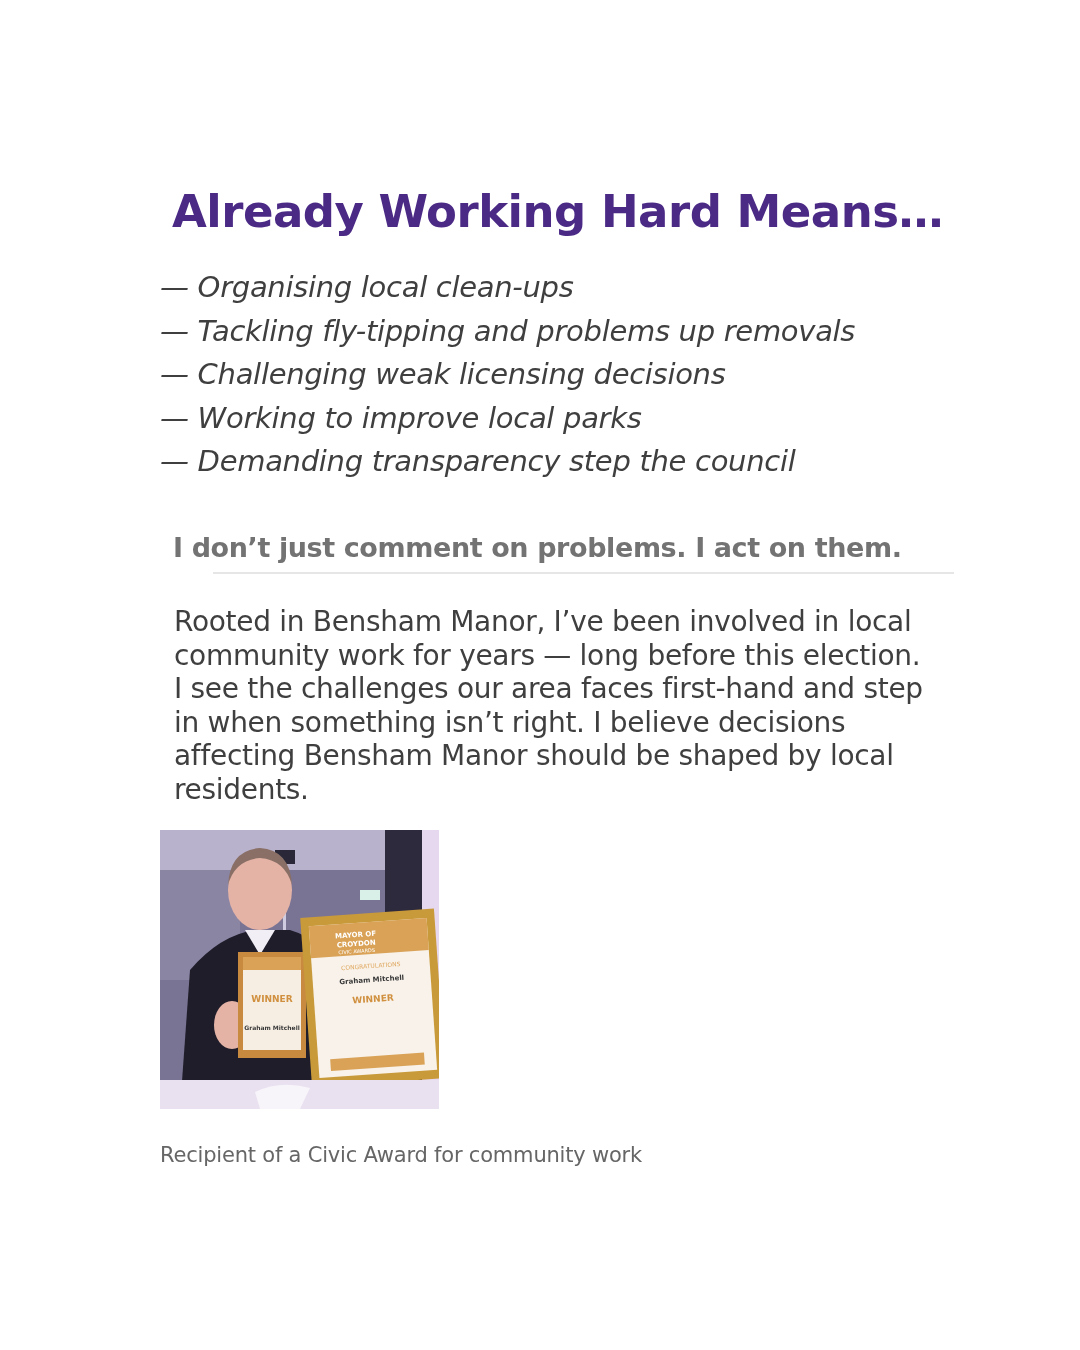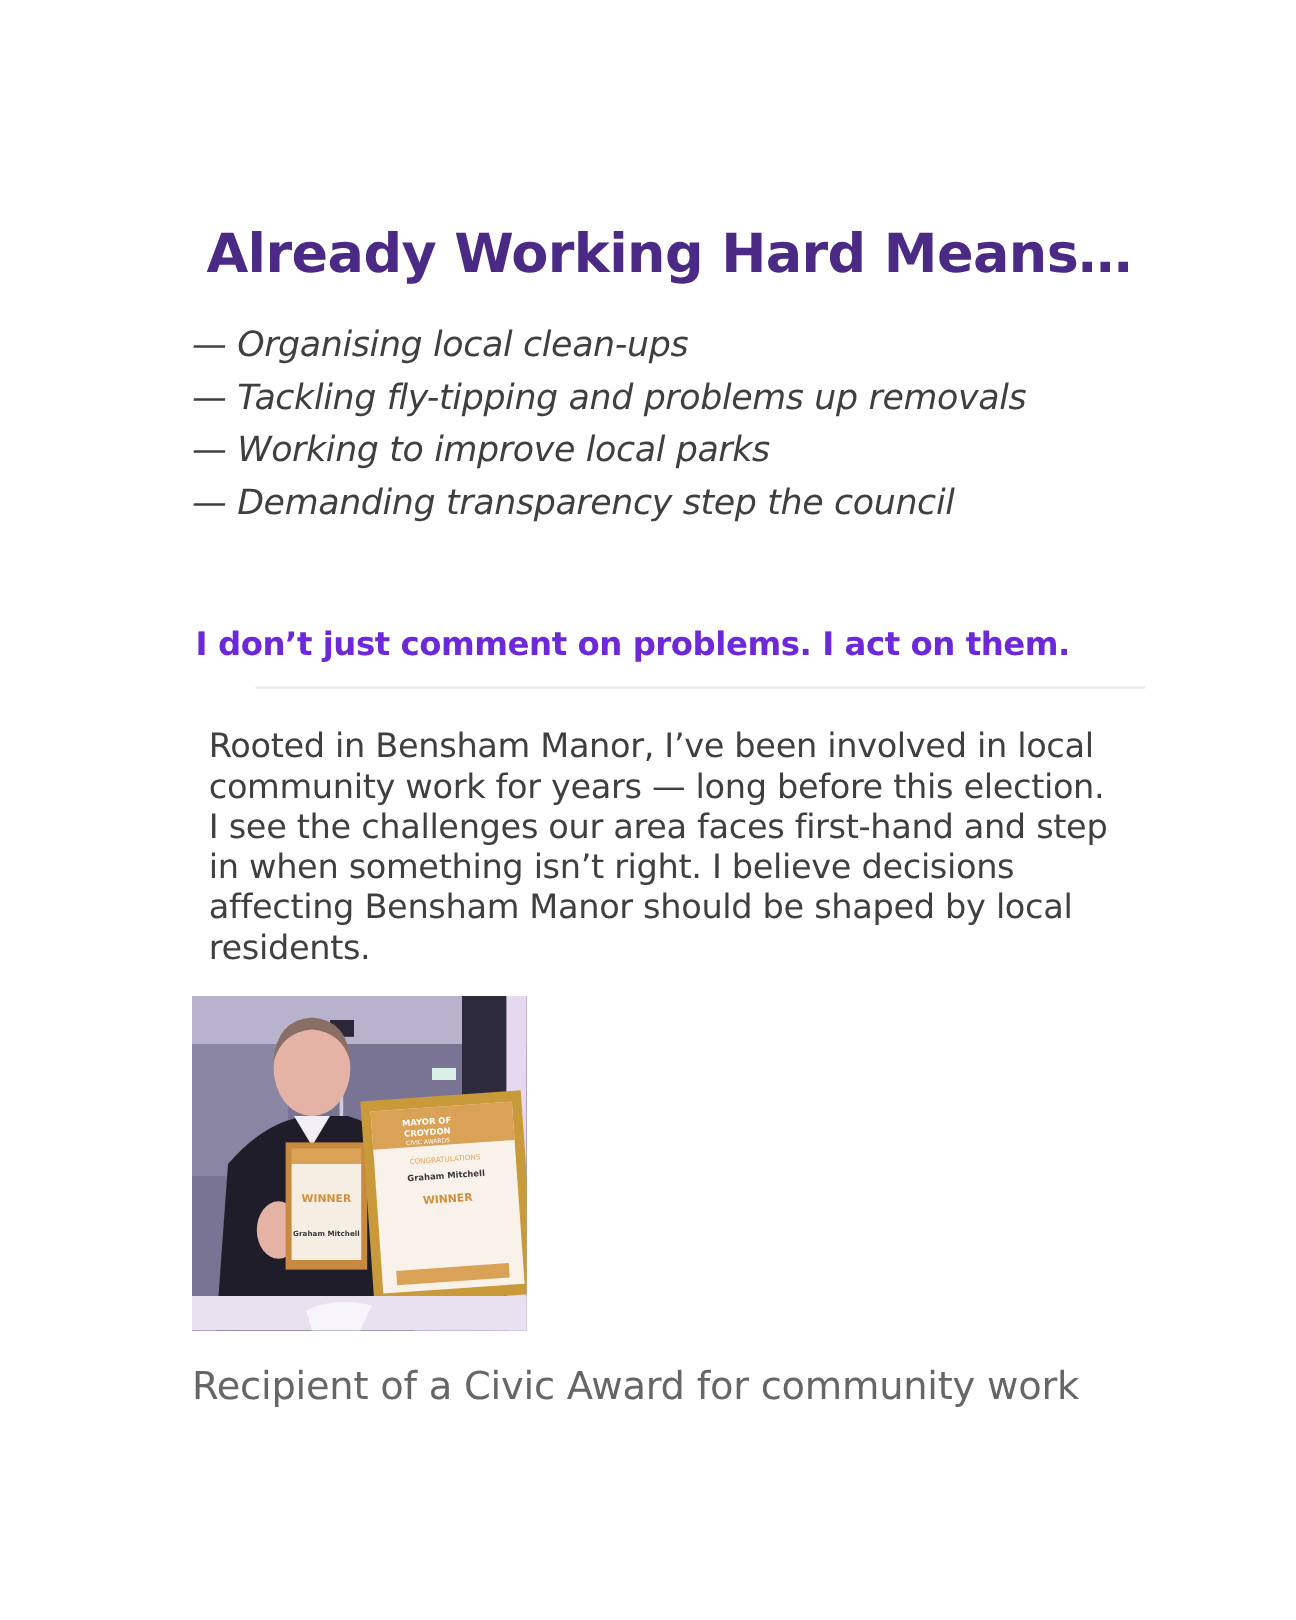--- a/index.html
+++ b/index.html
@@ -42,25 +42,25 @@
     }
     .bullets li {
       margin: 0;
       padding: 0;
       font-style: italic;
     }
     .tagline {
       position: absolute;
       left: 161px;
       top: 516px;
-      margin: 2px;
+      margin: 12px;
       font-weight: bold;
       font-size: 27px;
       line-height: 40px;
-      color: #6d28d9;
+      color: #737373;
       letter-spacing: -0.4px;
       white-space: nowrap;
     }
     .divider {
       position: absolute;
       left: 213px;
       top: 572px;
       width: 741px;
       height: 0;
       border: 0;
@@ -90,35 +90,36 @@
     .photo svg {
       display: block;
       width: 100%;
       height: 100%;
     }
     .caption {
       position: absolute;
       left: 160px;
       top: 1138px;
       margin: 0;
-      font-size: 32px;
+      font-size: 21px;
       line-height: 34px;
       color: #666666;
       letter-spacing: -0.2px;
       white-space: nowrap;
     }
   </style>
 </head>
 <body>
 
 <h1 class="heading" style="color:#4b2a86;">Already Working Hard Means…</h1>
 
 <ul class="bullets">
   <li>— Organising local clean-ups</li>
   <li>— Tackling fly-tipping and problems up removals</li>
+  <li>— Challenging weak licensing decisions</li>
   <li>— Working to improve local parks</li>
   <li>— Demanding transparency step the council</li>
 </ul>
 
 <p class="tagline">I don’t just comment on problems. I act on them.</p>
 
 <hr class="divider">
 
 <p class="bio">Rooted in Bensham Manor, I’ve been involved in local community work for years — long before this election. I see the challenges our area faces first-hand and step in when something isn’t right. I believe decisions affecting Bensham Manor should be shaped by local residents.</p>
 

